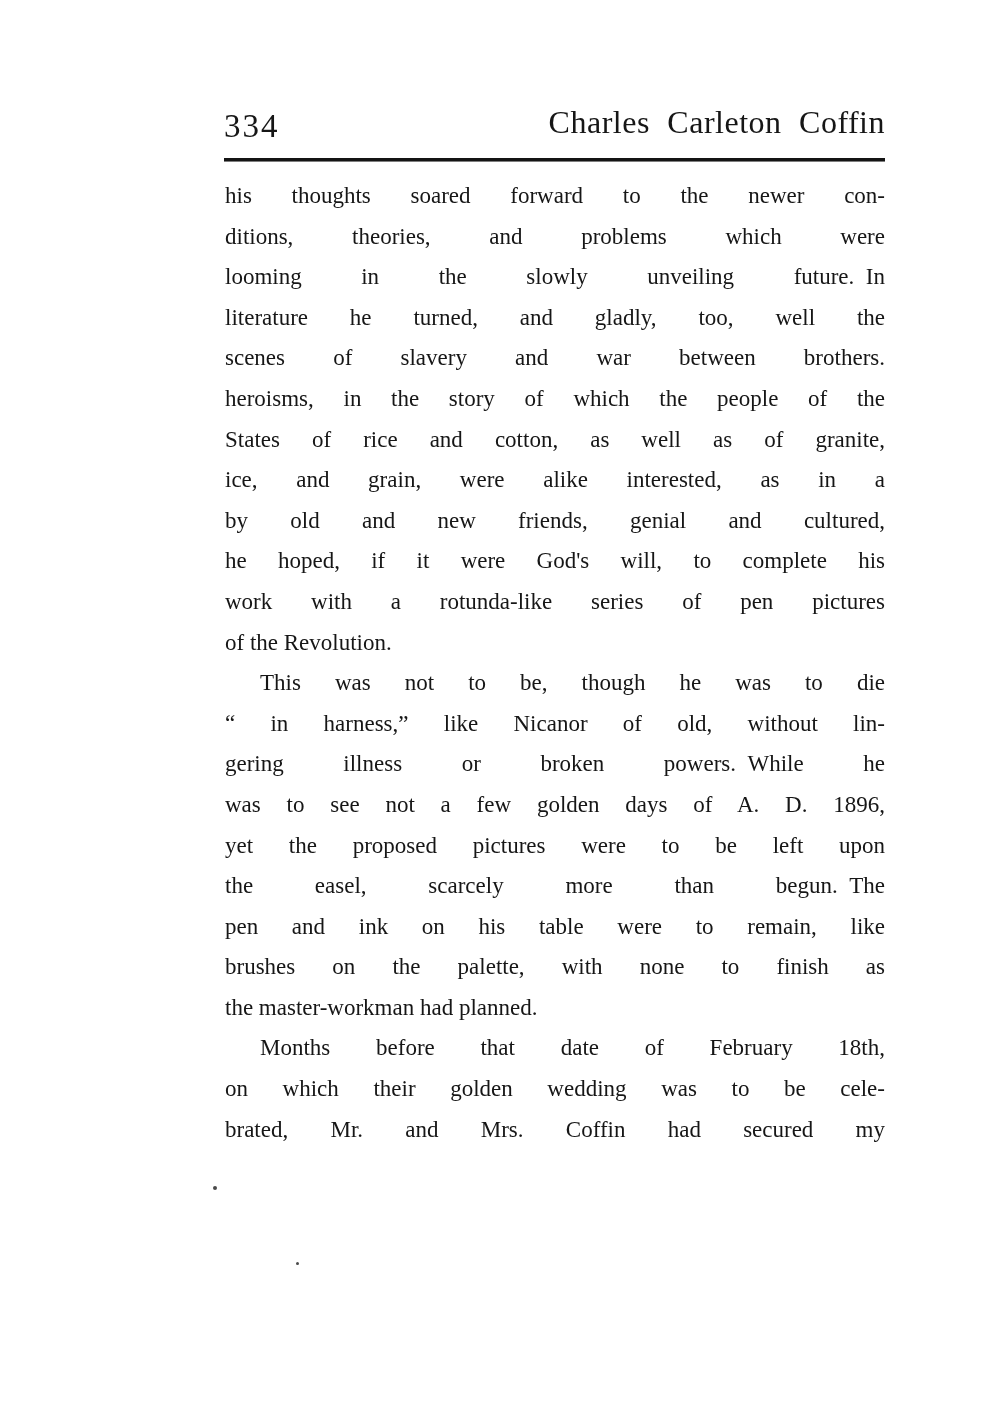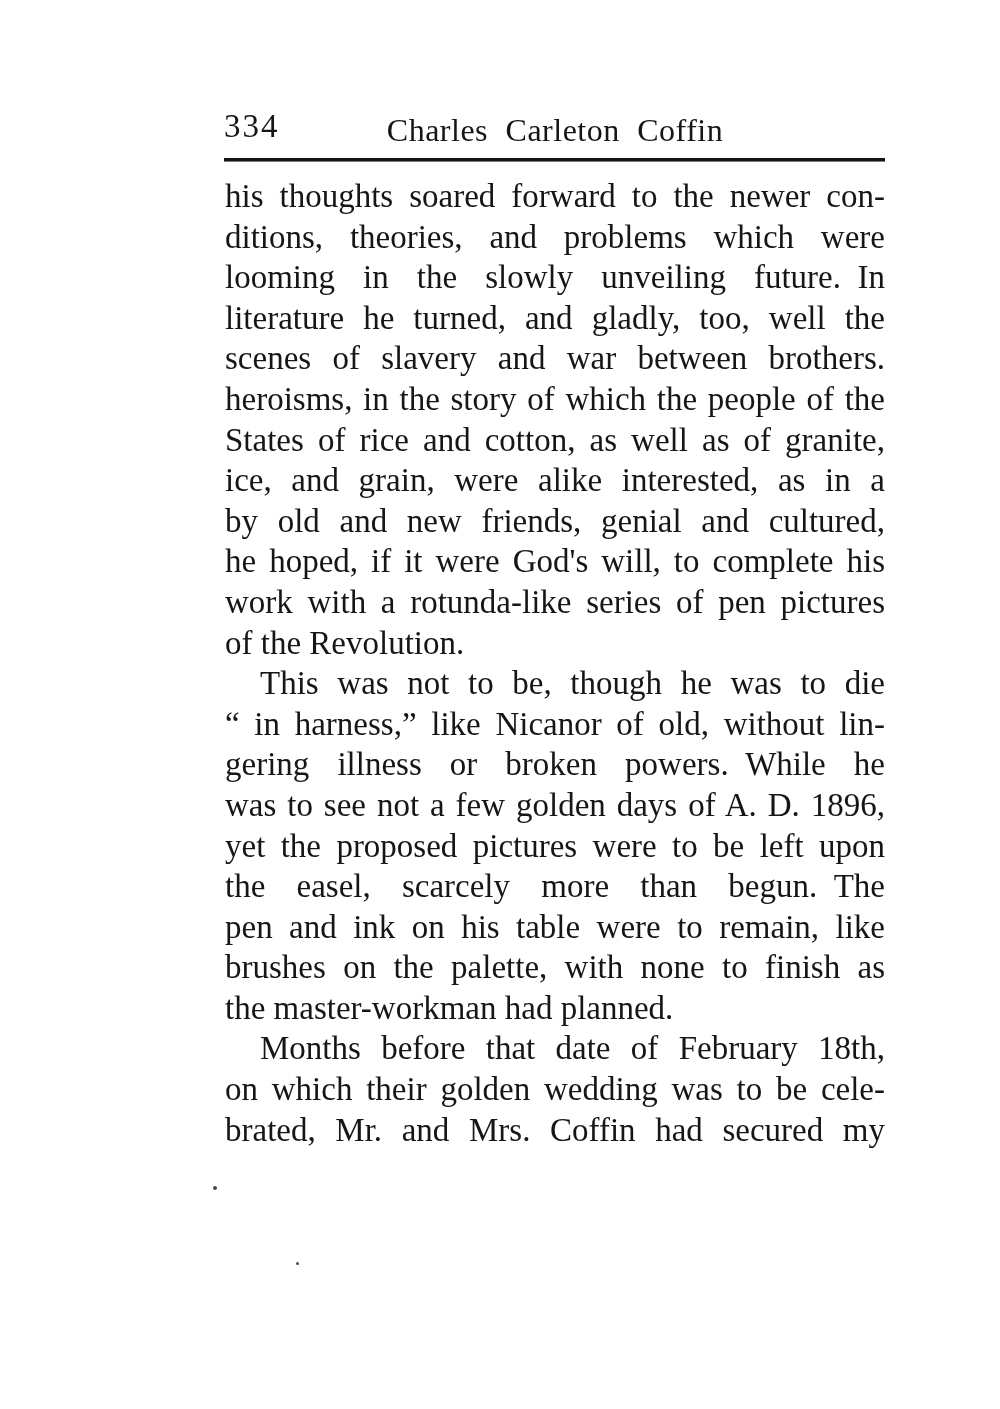--- a/index.html
+++ b/index.html
@@ -19,42 +19,42 @@
   .page-number {
     position: absolute;
     left: 224px;
     top: 108px;
     font-size: 33px;
     letter-spacing: 2px;
   }
   .running-title {
     position: absolute;
     left: 225px;
-    top: 112px;
+    top: 104px;
     width: 660px;
-    text-align: center;
+    text-align: right;
     font-size: 32px;
     word-spacing: 9px;
     letter-spacing: 0.5px;
   }
   .header-rule {
     position: absolute;
     left: 224px;
     top: 158px;
     width: 661px;
     height: 3px;
     background: #141414;
     box-shadow: 0 1px 0 rgba(20,20,20,0.55);
   }
   .body-text {
     position: absolute;
     left: 225px;
     top: 176px;
     width: 660px;
-    font-size: 33px;
+    font-size: 23px;
     line-height: 40.6px;
   }
   .line {
     text-align: justify;
     text-align-last: justify;
   }
   .line.para-end {
     text-align-last: left;
   }
   .line.indent {

